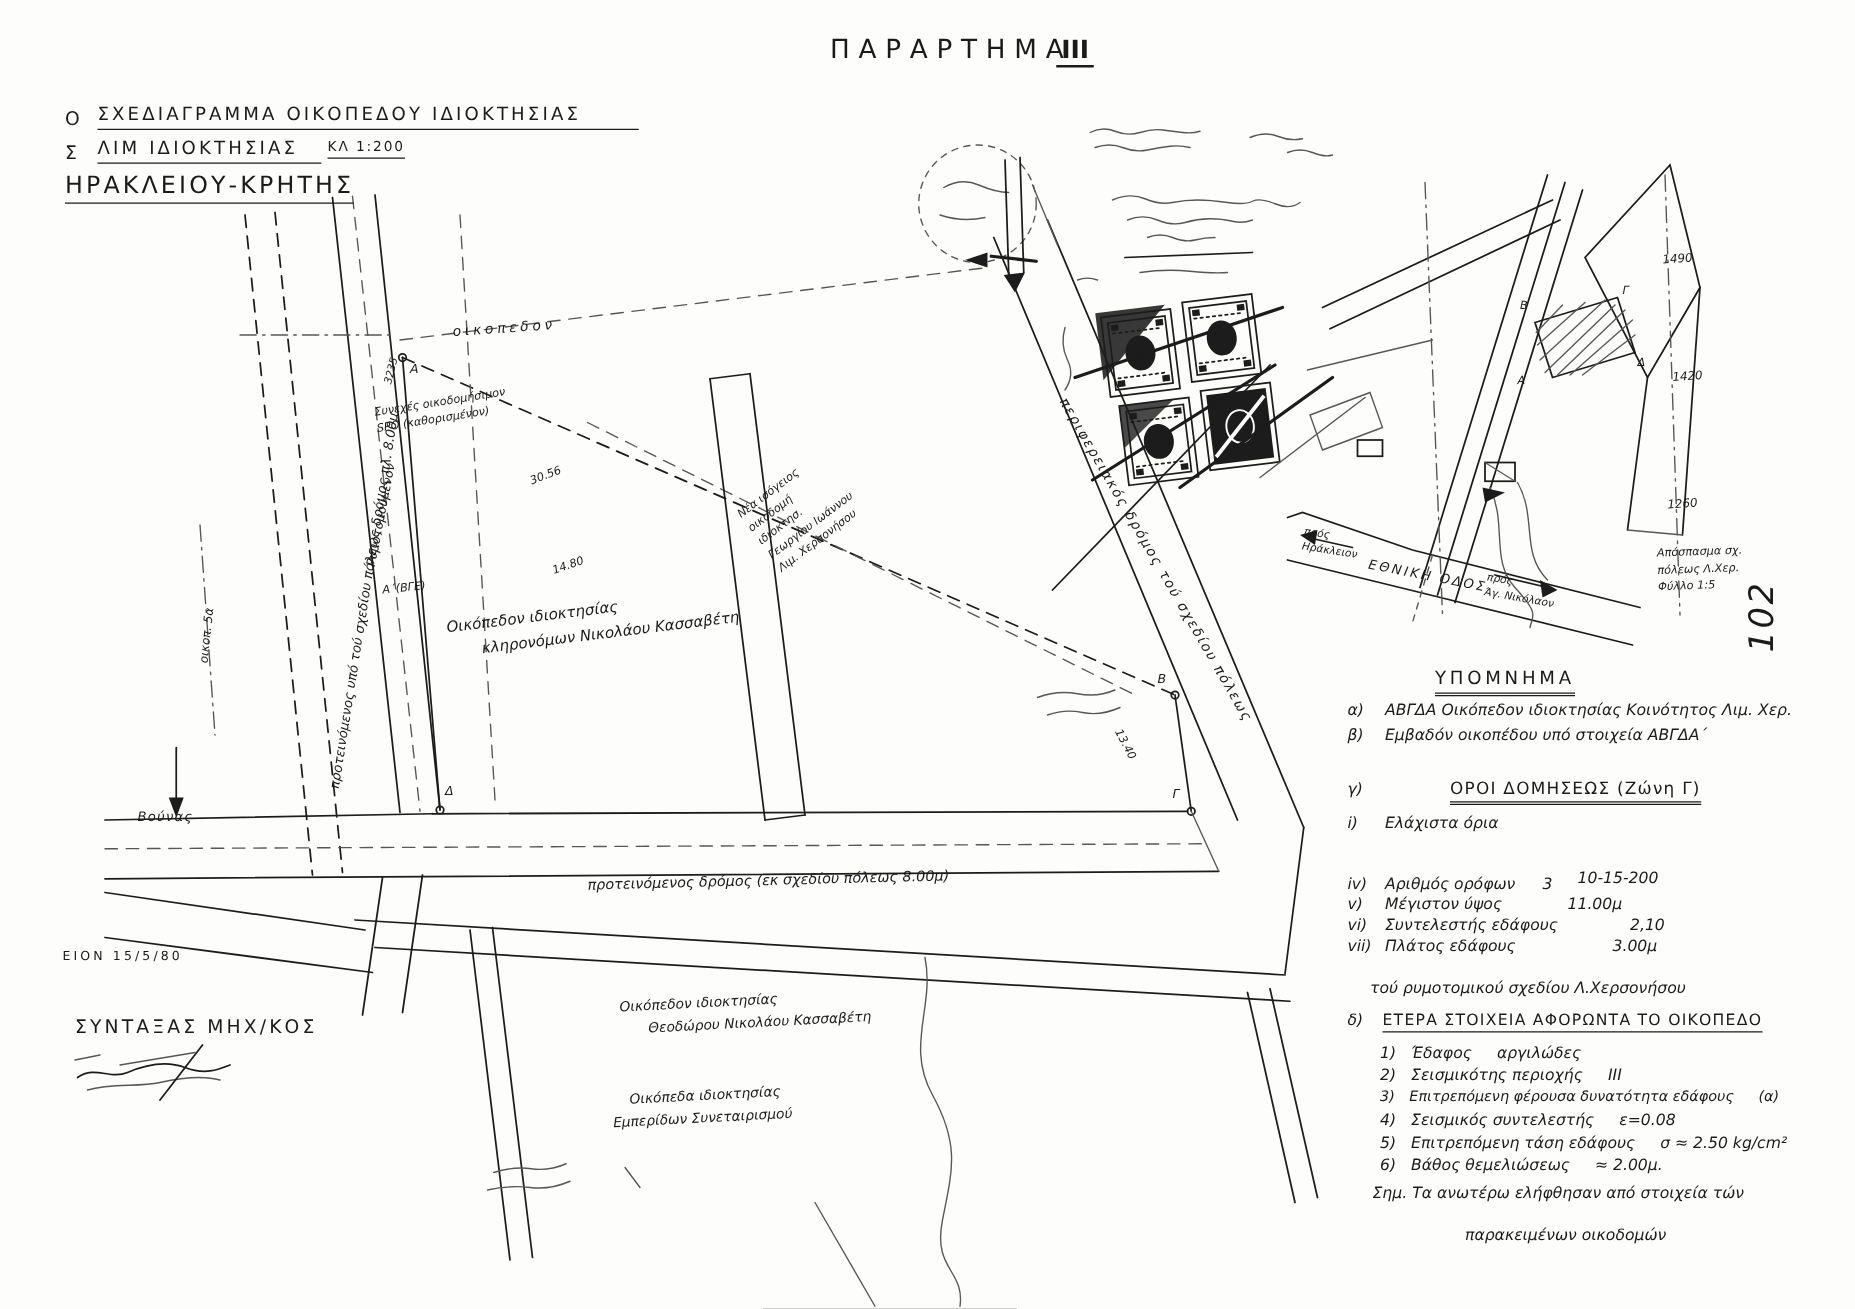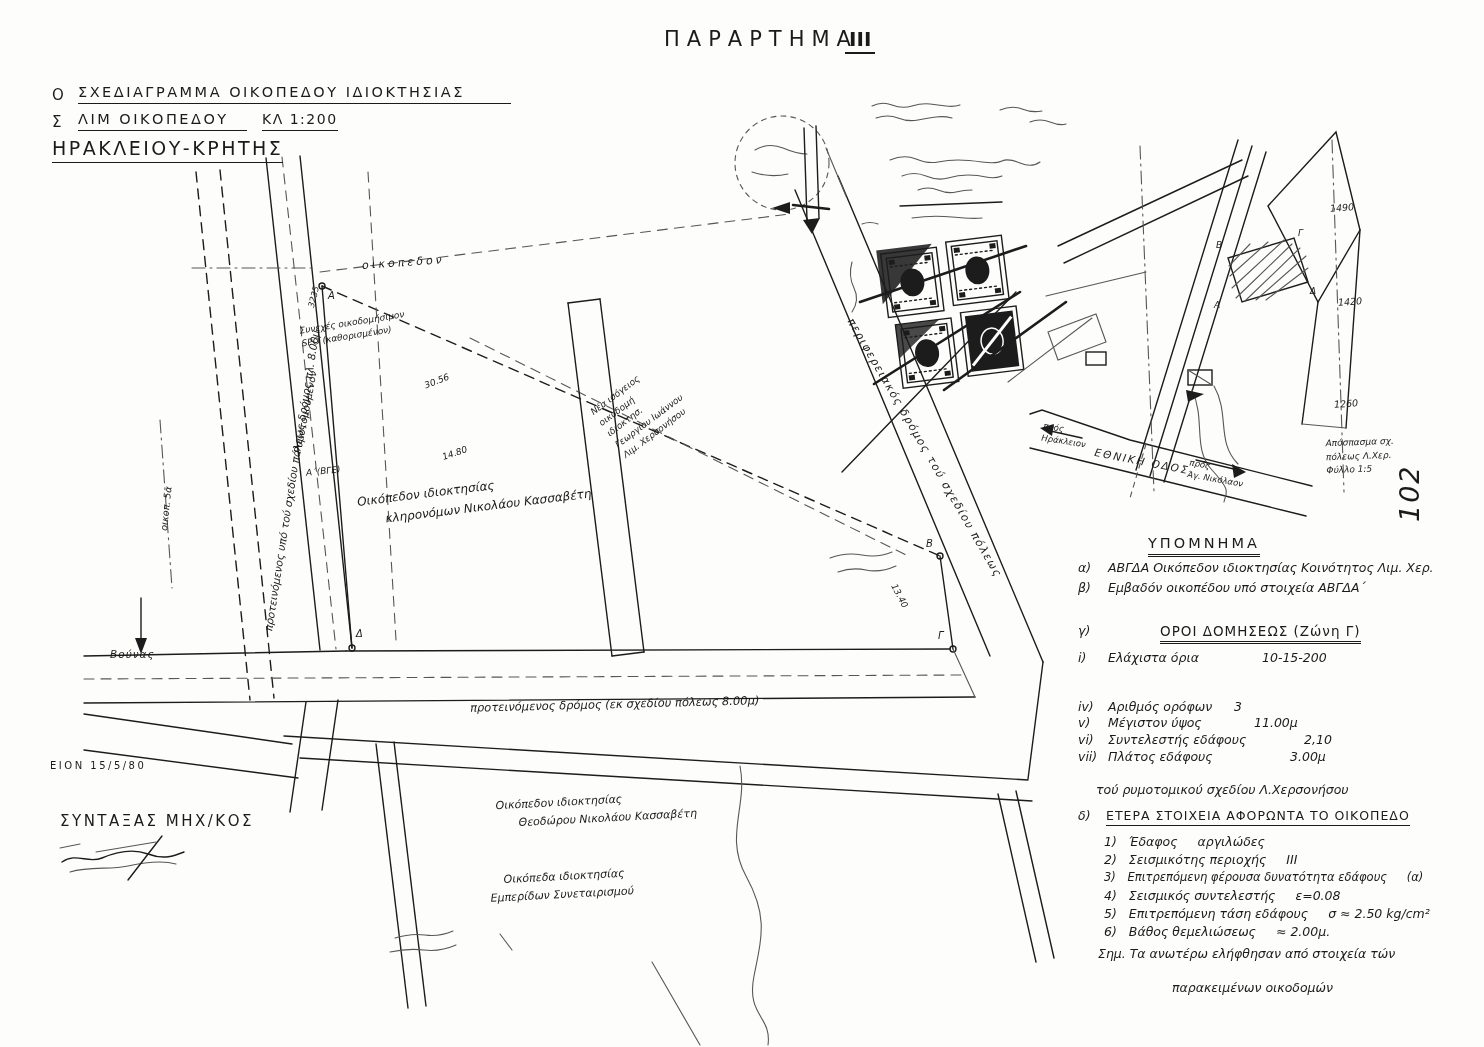--- a/index.html
+++ b/index.html
@@ -227,22 +227,22 @@
       <line class="kf" x1="96" y1="852" x2="156" y2="842"></line>
     </g>
   </svg>
 
   <div class="t caps" style="left:664px;top:27px;font-size:21px;letter-spacing:7px;">ΠΑΡΑΡΤΗΜΑ</div>
   <div class="t" style="left:845px;top:27px;font-size:20px;font-weight:bold;border-bottom:2px solid #1b1b1b;padding:0 4px 1px;">III</div>
 
   <div class="t" style="left:52px;top:86px;font-size:15px;">Ο</div>
   <div class="t caps u" style="left:78px;top:84px;font-size:14.5px;padding-right:46px;">ΣΧΕΔΙΑΓΡΑΜΜΑ ΟΙΚΟΠΕΔΟΥ ΙΔΙΟΚΤΗΣΙΑΣ</div>
   <div class="t" style="left:52px;top:113px;font-size:15px;">Σ</div>
-  <div class="t caps u" style="left:78px;top:111px;font-size:14.5px;padding-right:18px;">ΛΙΜ ΟΙΚΟΠΕΔΟΥ</div>
-  <div class="t u" style="left:262px;top:111px;font-size:14px;letter-spacing:1.5px;">ΚΛ 1:200</div>
+  <div class="t caps u" style="left:78px;top:111px;font-size:14.5px;padding-right:18px;">ΛΙΜ ΙΔΙΟΚΤΗΣΙΑΣ</div>
+  <div class="t u" style="left:262px;top:111px;font-size:11px;letter-spacing:1.5px;">ΚΛ 1:200</div>
   <div class="t caps u" style="left:52px;top:137px;font-size:19px;">ΗΡΑΚΛΕΙΟΥ-ΚΡΗΤΗΣ</div>
 
   <div class="t hw" style="left:362px;top:256px;font-size:11px;letter-spacing:3px;transform:rotate(-4deg);">οικοπεδον</div>
   <div class="t hw" style="left:292px;top:452px;font-size:10px;transform:rotate(-79deg);transform-origin:0 0;">Ρυμοτομούμενον</div>
   <div class="t hw" style="left:262px;top:630px;font-size:10.5px;transform:rotate(-81deg);transform-origin:0 0;">προτεινόμενος υπό τού σχεδίου πόλεως δρόμος πλ. 8.00μ</div>
   <div class="t hw" style="left:158px;top:530px;font-size:9.5px;transform:rotate(-84deg);transform-origin:0 0;">οικοπ. 5α</div>
   <div class="t hw" style="left:300px;top:316px;font-size:9px;transform:rotate(-9deg);white-space:normal;width:110px;line-height:1.4;">
     <span>Συνεχές οικοδομήσιμον</span><br>
     <span>SPO (καθορισμένον)</span>
   </div>
@@ -314,21 +314,21 @@
     </div>
 
     <div class="lrow" style="top:91px;">
       <span class="ln">γ)</span>
       <span class="ll uu caps" style="left:84px;font-size:13.5px;font-style:normal;letter-spacing:1px;">ΟΡΟΙ ΔΟΜΗΣΕΩΣ (Ζώνη Γ)</span>
     </div>
 
     <div class="lrow" style="top:118px;">
       <span class="ln">i)</span>
       <span class="ll">Ελάχιστα όρια</span>
-      <span class="lv" style="left:186px;">10-15-200</span>
+      <span class="lv" style="left:186px;margin-top:44px;">10-15-200</span>
     </div>
     <div class="lrow" style="top:167px;">
       <span class="ln">iv)</span>
       <span class="ll">Αριθμός ορόφων</span>
       <span class="lv" style="left:158px;">3</span>
     </div>
     <div class="lrow" style="top:183px;">
       <span class="ln">v)</span>
       <span class="ll">Μέγιστον ύψος</span>
       <span class="lv" style="left:178px;">11.00μ</span>

